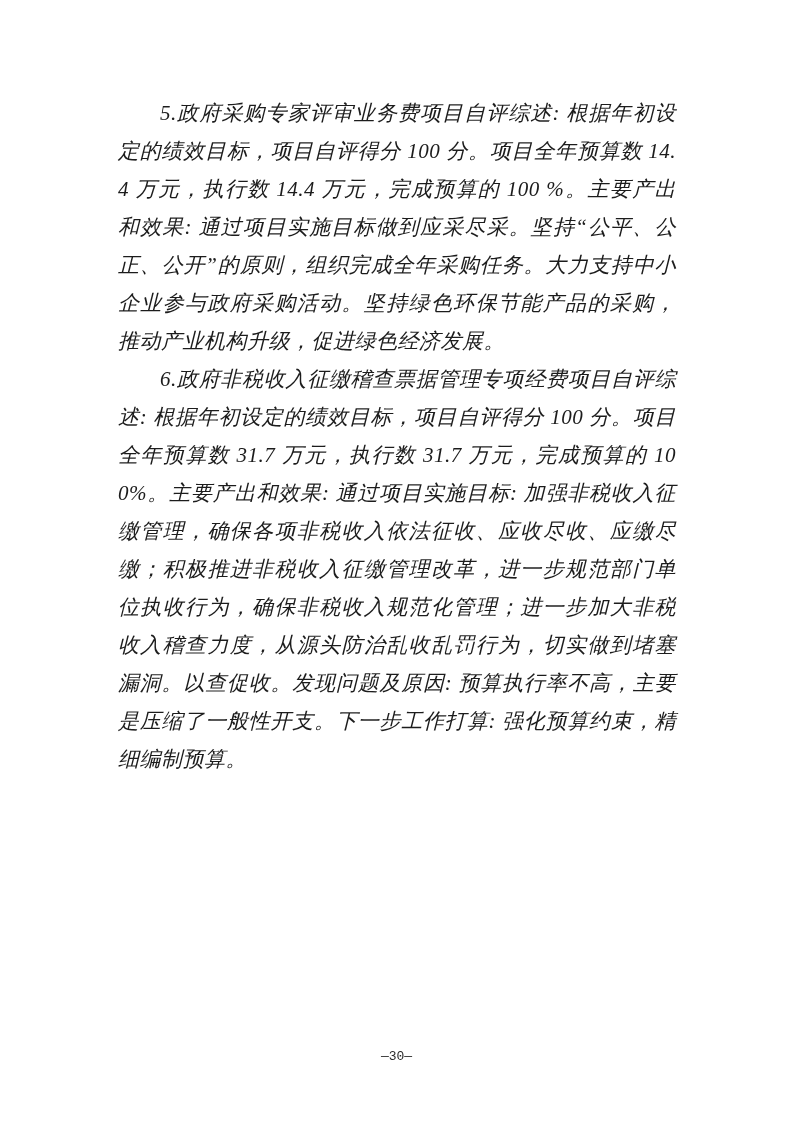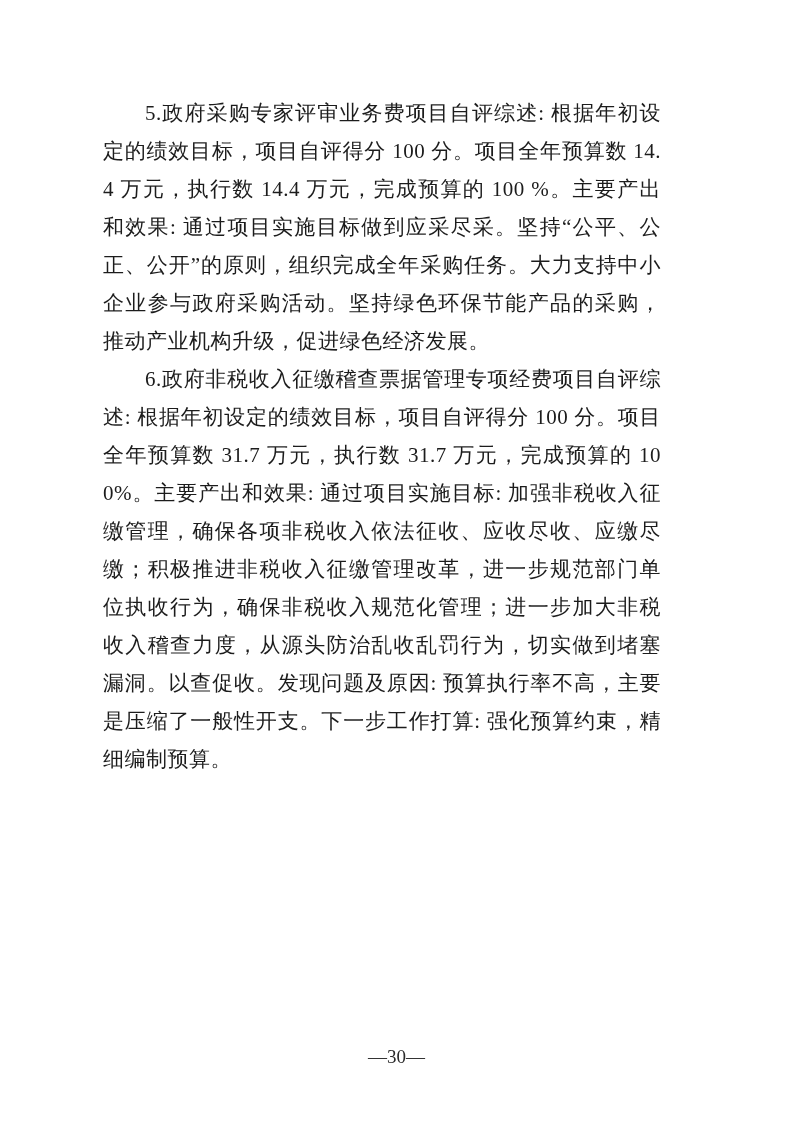--- a/index.html
+++ b/index.html
@@ -11,44 +11,45 @@
     position: relative;
     width: 793px;
     height: 1122px;
     background: #ffffff;
     overflow: hidden;
     font-family: "Liberation Serif", "DejaVu Serif", serif;
     color: #1c1c1c;
   }
   .text-block {
     position: absolute;
-    left: 103px;
+    left: 118px;
     top: 94px;
     width: 558px;
+    font-style: italic;
   }
   .para {
     margin: 0;
     font-size: 21px;
     line-height: 38px;
     letter-spacing: 0.5px;
     text-indent: 2em;
     text-align: justify;
     text-justify: inter-character;
     word-break: break-all;
   }
   .page-footer {
     position: absolute;
     left: 0;
     right: 0;
     top: 1046px;
     text-align: center;
   }
   .page-number {
-    font-family: Liberation Serif, serif;
-    font-size: 19px;
+    font-family: Liberation Mono, monospace;
+    font-size: 13px;
     color: #2a2a2a;
     letter-spacing: 0px;
   }
 </style>
 </head>
 <body>
 
 <div class="page">
   <main class="text-block">
     <p class="para">5.政府采购专家评审业务费项目自评综述: 根据年初设定的绩效目标，项目自评得分 100 分。项目全年预算数 14.4 万元，执行数 14.4 万元，完成预算的 100 %。主要产出和效果: 通过项目实施目标做到应采尽采。坚持“公平、公正、公开”的原则，组织完成全年采购任务。大力支持中小企业参与政府采购活动。坚持绿色环保节能产品的采购，推动产业机构升级，促进绿色经济发展。</p>

